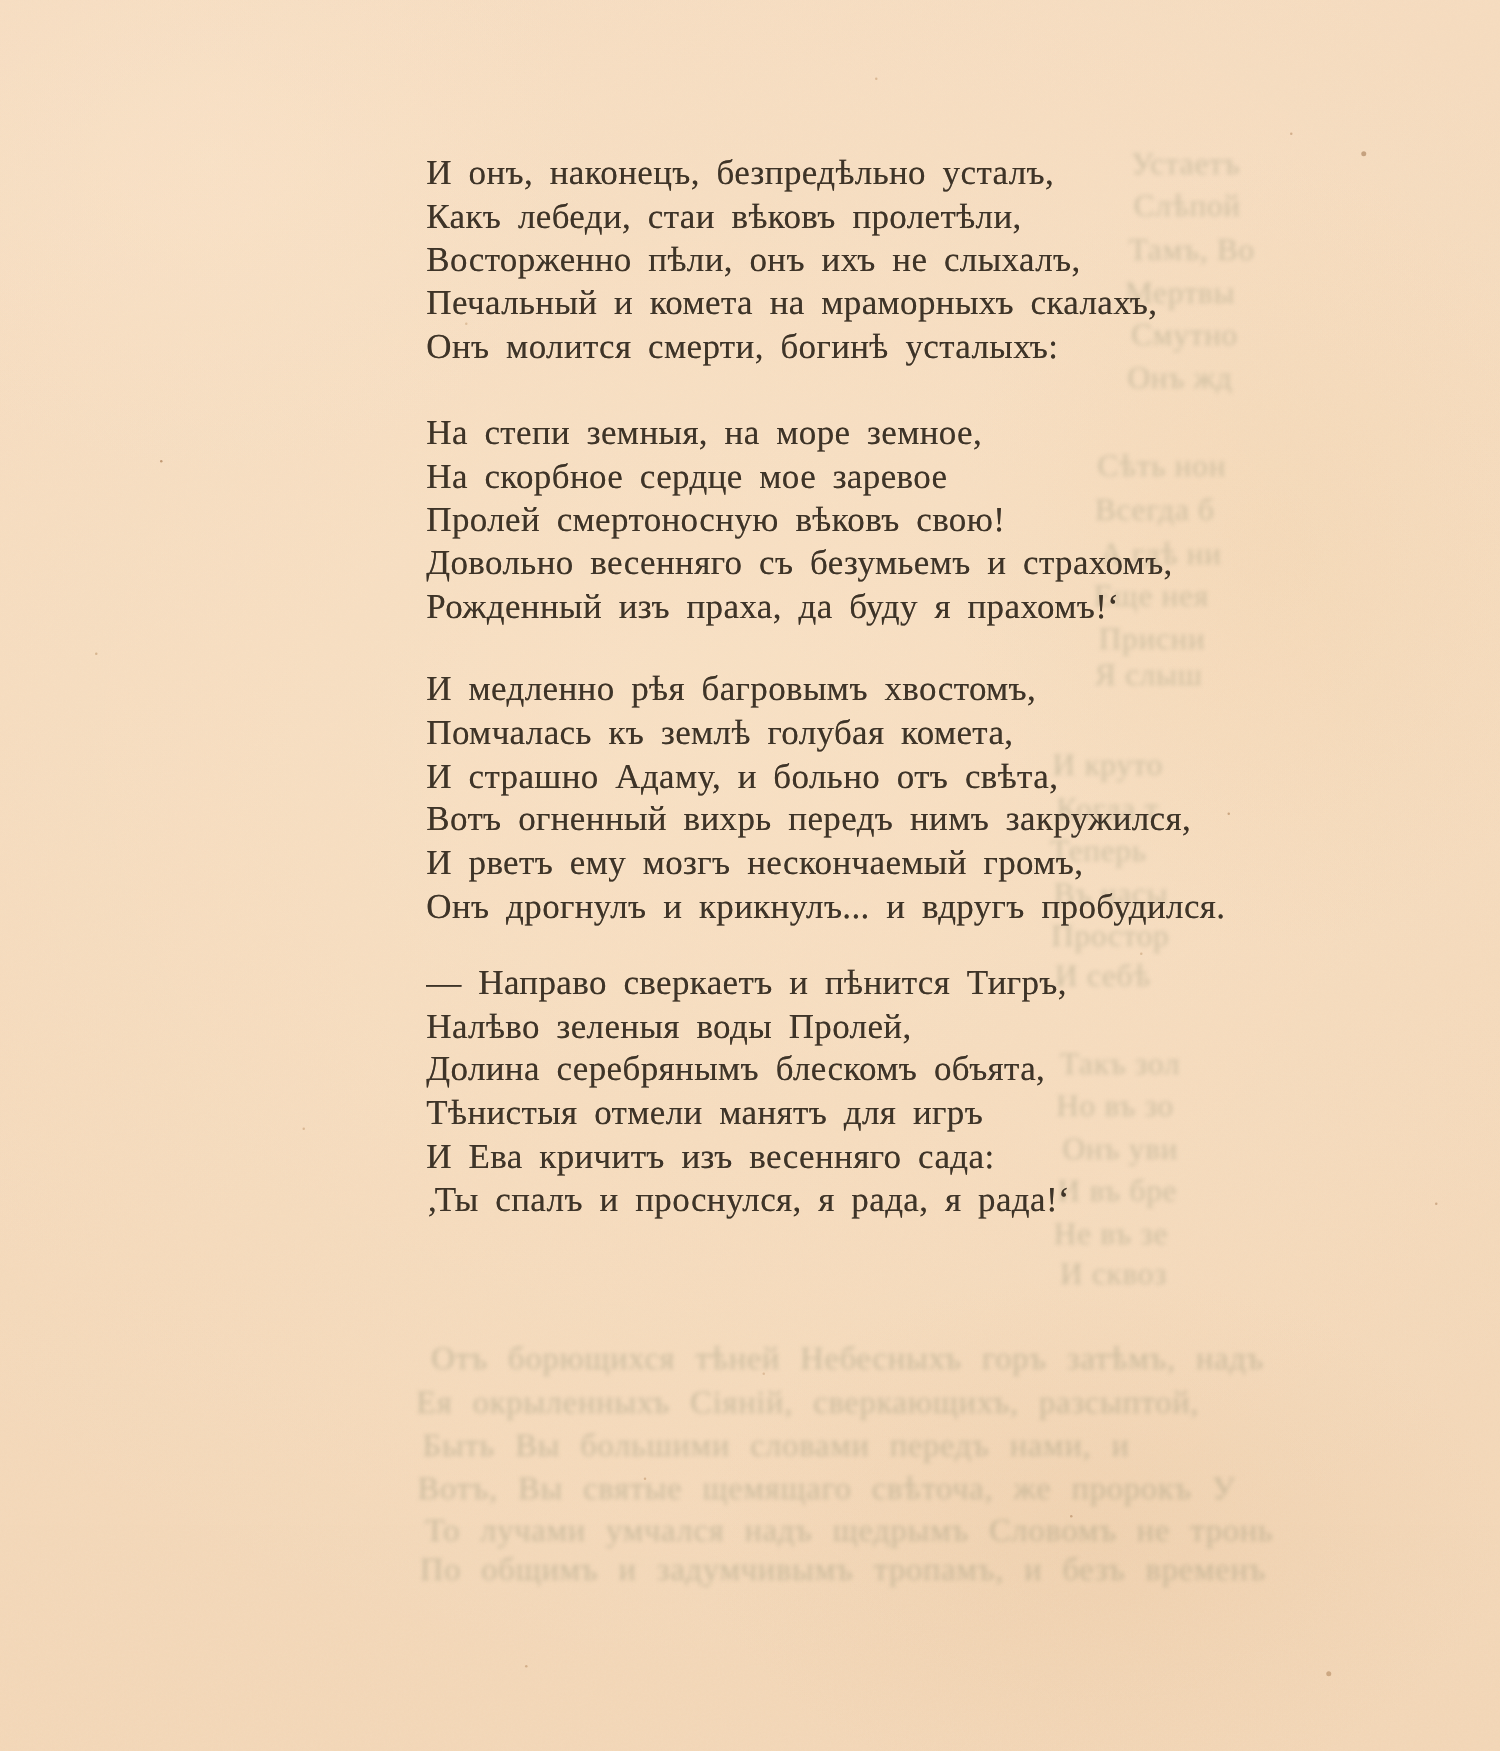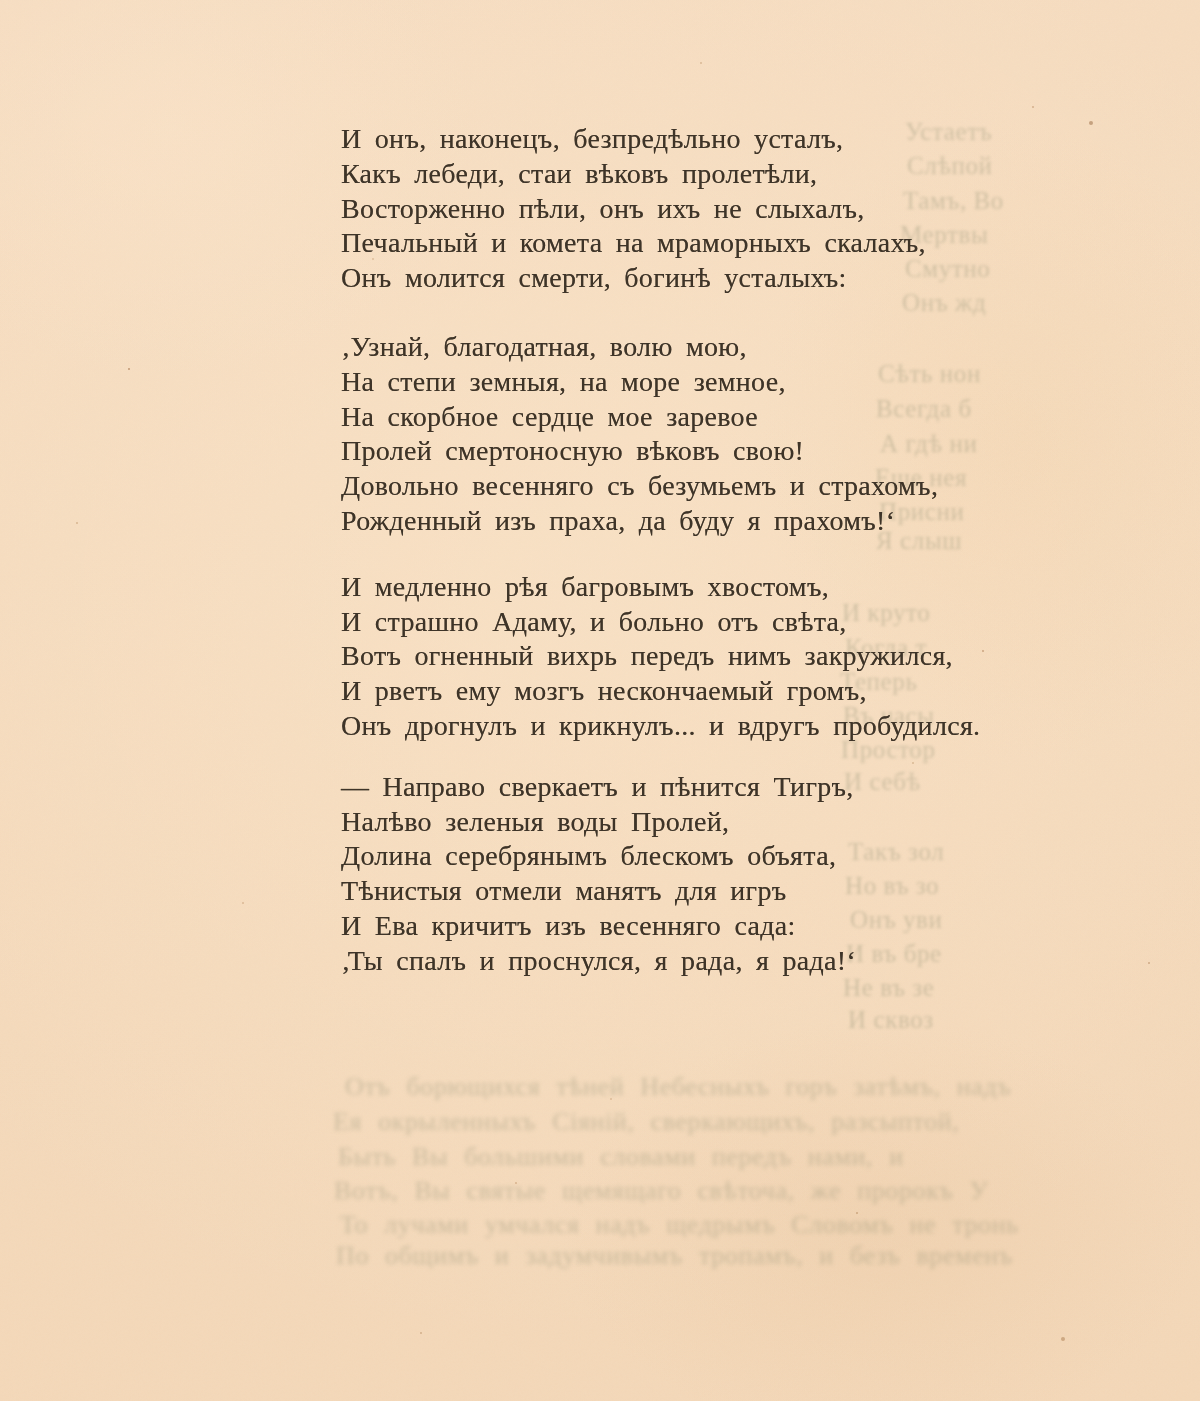--- a/index.html
+++ b/index.html
@@ -142,30 +142,30 @@
 
     <div class="stanza gap-a">
       <div class="poem-line">И  онъ,  наконецъ,  безпредѣльно  усталъ,</div>
       <div class="poem-line">Какъ  лебеди,  стаи  вѣковъ  пролетѣли,</div>
       <div class="poem-line">Восторженно  пѣли,  онъ  ихъ  не  слыхалъ,</div>
       <div class="poem-line">Печальный  и  комета  на  мраморныхъ  скалахъ,</div>
       <div class="poem-line">Онъ  молится  смерти,  богинѣ  усталыхъ:</div>
     </div>
 
     <div class="stanza gap-b">
-      <div class="poem-line">‚Узнай,  благодатная,  волю  мою,</div>
       <div class="poem-line">На  степи  земныя,  на  море  земное,</div>
       <div class="poem-line">На  скорбное  сердце  мое  заревое</div>
       <div class="poem-line">Пролей  смертоносную  вѣковъ  свою!</div>
       <div class="poem-line">Довольно  весенняго  съ  безумьемъ  и  страхомъ,</div>
       <div class="poem-line">Рожденный  изъ  праха,  да  буду  я  прахомъ!‘</div>
     </div>
 
     <div class="stanza gap-c">
       <div class="poem-line">И  медленно  рѣя  багровымъ  хвостомъ,</div>
+      <div class="poem-line">Помчалась  къ  землѣ  голубая  комета,</div>
       <div class="poem-line">И  страшно  Адаму,  и  больно  отъ  свѣта,</div>
       <div class="poem-line">Вотъ  огненный  вихрь  передъ  нимъ  закружился,</div>
       <div class="poem-line">И  рветъ  ему  мозгъ  нескончаемый  громъ,</div>
       <div class="poem-line">Онъ  дрогнулъ  и  крикнулъ...  и  вдругъ  пробудился.</div>
     </div>
 
     <div class="stanza">
       <div class="poem-line">—  Направо  сверкаетъ  и  пѣнится  Тигръ,</div>
       <div class="poem-line">Налѣво  зеленыя  воды  Пролей,</div>
       <div class="poem-line">Долина  серебрянымъ  блескомъ  объята,</div>

